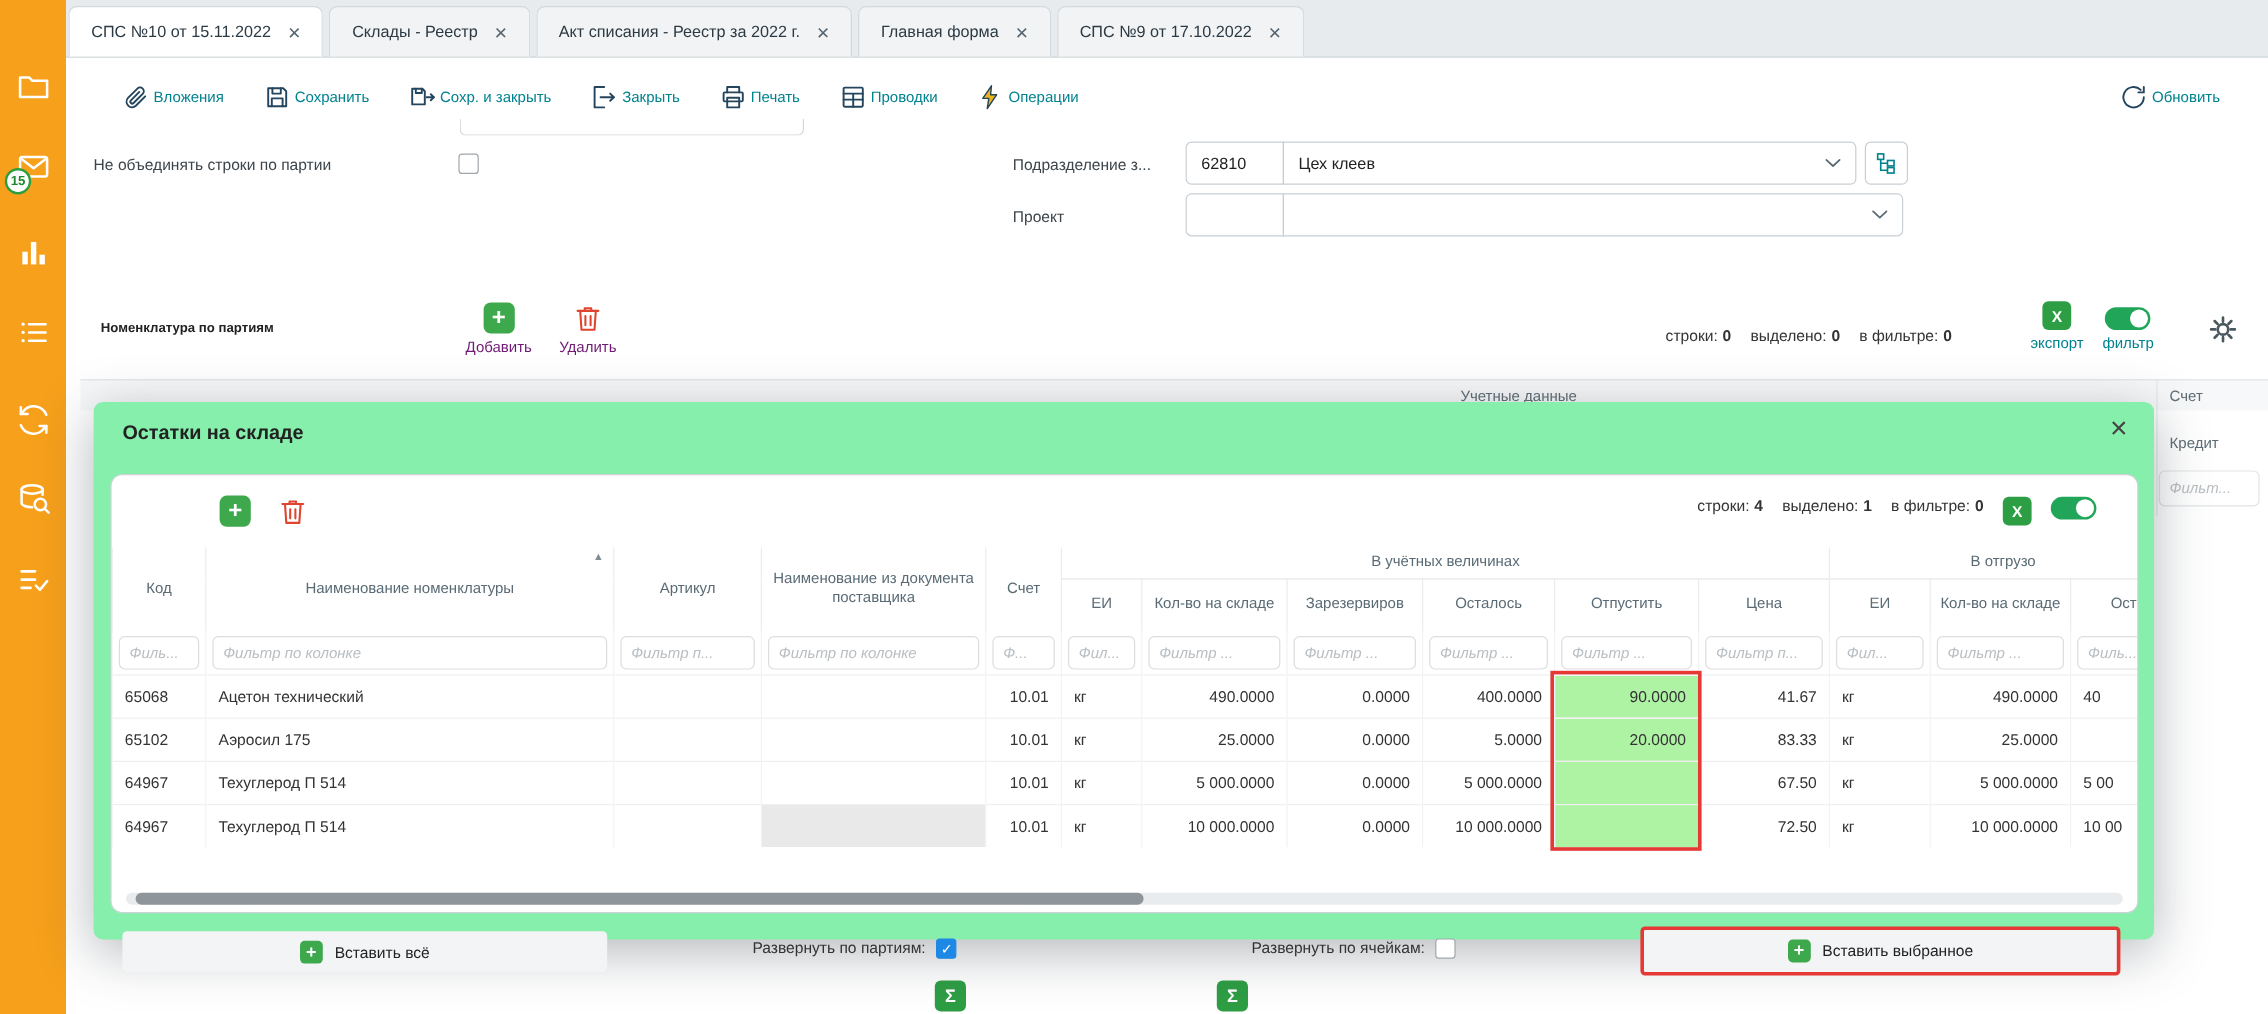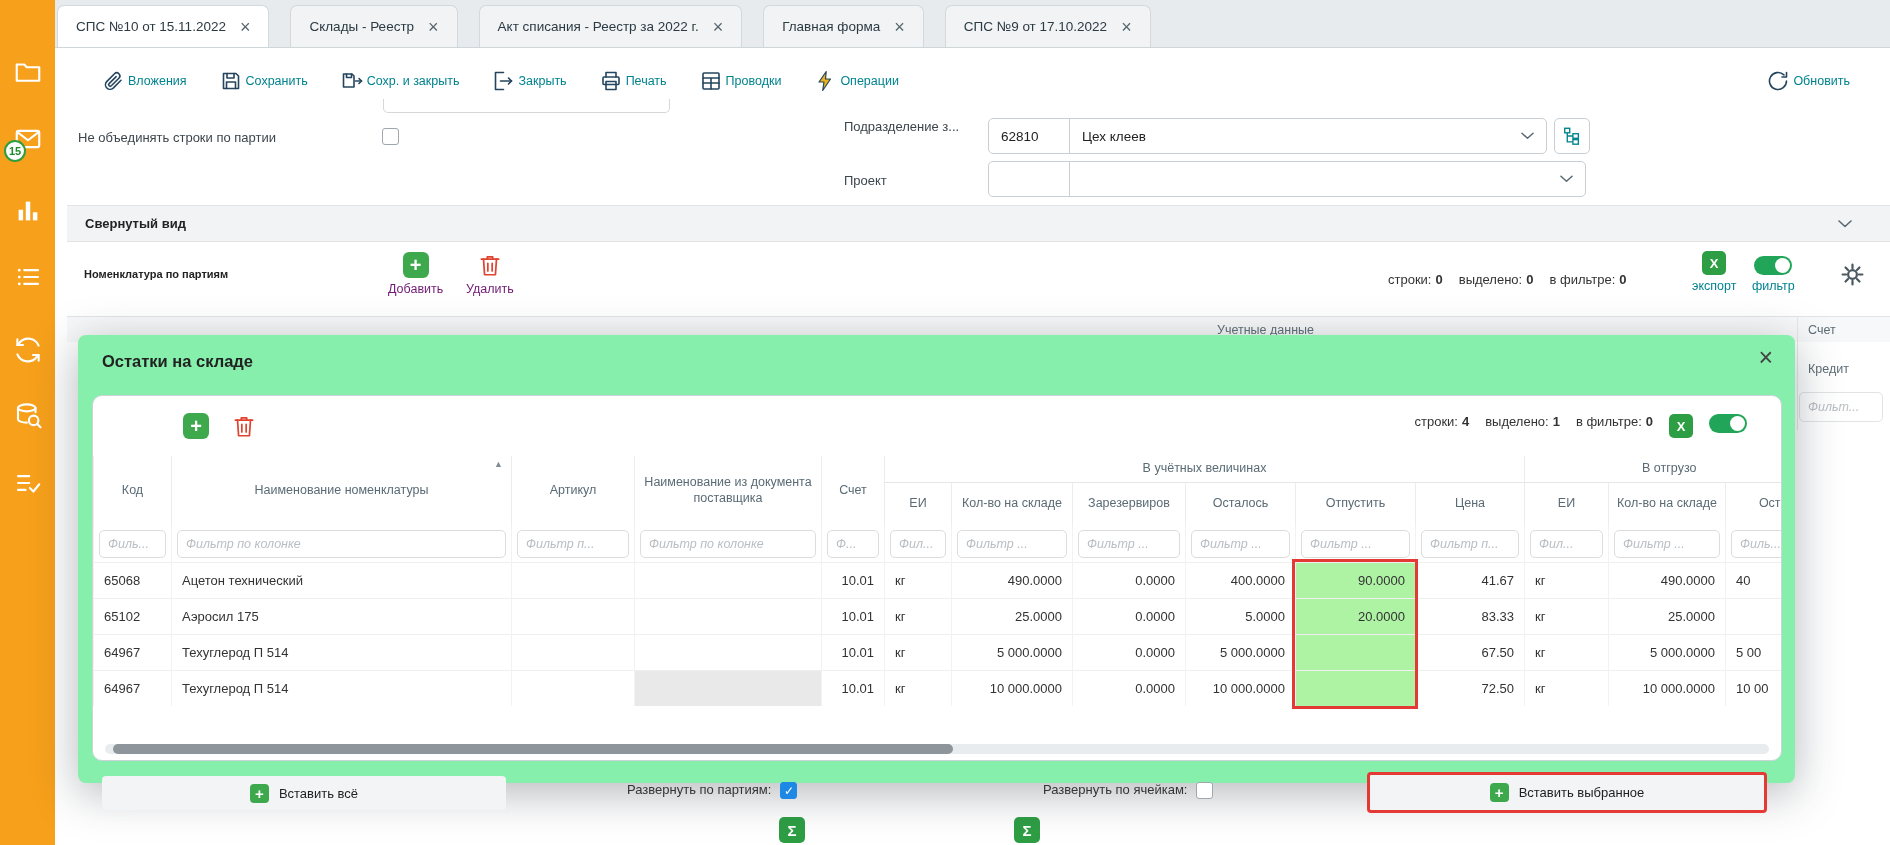--- a/index.html
+++ b/index.html
@@ -6,21 +6,21 @@
   body{background:#fff;font-family:"Liberation Sans",sans-serif}
   .page{position:relative;width:1890px;height:845px;background:#fff;overflow:hidden;font-size:13px;color:#333}
 
   
   .sidebar{position:absolute;left:0;top:0;width:55px;height:100%;background:#F6A01B;z-index:6}
   .nav-btn{position:absolute;left:13px;width:30px;height:30px;cursor:pointer}
   .nav-btn svg{width:30px;height:30px;display:block}
   .badge{position:absolute;left:-9px;top:16px;width:22px;height:22px;border-radius:50%;background:#fff;border:2px solid #2F9E3F;color:#1d8a2e;font-size:11px;font-weight:bold;display:flex;align-items:center;justify-content:center}
 
   
-  .tabbar{position:absolute;left:55px;right:0;top:0;height:48px;background:#e7ebed;border-bottom:1px solid #cfd6da;display:flex;align-items:flex-end;padding-left:2px;gap:21px;z-index:2}
+  .tabbar{position:absolute;left:55px;right:0;top:0;height:48px;background:#e7ebed;border-bottom:1px solid #cfd6da;display:flex;align-items:flex-end;padding-left:2px;gap:5px;z-index:2}
   .tab{height:42px;display:flex;align-items:center;padding:0 18px;background:#f1f3f4;border:1px solid #d2d8dc;border-bottom:none;border-radius:7px 7px 0 0;color:#2c3a44;white-space:nowrap;cursor:pointer;font-size:13.5px}
   .tab.active{background:#fff}
   .tab-close{margin-left:14px;font-size:18px;color:#55646e;line-height:1;cursor:pointer}
 
   
   .toolbar{position:absolute;left:55px;right:0;top:48px;height:66px;background:#fff;display:flex;align-items:center;padding:0 40px 0 46px;gap:32px}
   .tbtn{display:flex;flex-direction:row;align-items:center;gap:3px;cursor:pointer}
   .tbtn svg{width:24px;height:24px;display:block}
   .tbtn .lbl{color:#00838F;font-size:12.5px;white-space:nowrap}
   .tbtn.right{margin-left:auto}
@@ -239,21 +239,21 @@
           <path class="ticon" d="M20.5 3.5V8H16"></path>
         </svg>
       <span class="lbl">Обновить</span>
     </div>
   </div>
 
   <div class="cutoff-field"></div>
   <span class="flabel" style="left:78px;top:130px">Не объединять строки по партии</span>
   <span class="cb cb-nomerge"></span>
 
-  <span class="flabel" style="left:844px;top:119px">Подразделение з...</span>
+  <span class="flabel" style="left:844px;top:130px">Подразделение з...</span>
   <div class="input" style="left:988px;top:118px;width:82px;border-radius:5px 0 0 5px">
     <span>62810</span>
   </div>
   <div class="input combo" style="left:1069px;top:118px;width:478px;border-radius:0 5px 5px 0">
     <span>Цех клеев</span>
     <svg viewBox="0 0 14 8" width="13" height="8">
         <path d="M1 1l6 5.5L13 1" fill="none" stroke="#5a6a74" stroke-width="1.6" stroke-linecap="round" stroke-linejoin="round"></path>
       </svg>
   </div>
   <div class="tree-btn">
@@ -267,27 +267,20 @@
 
   <span class="flabel" style="left:844px;top:173px">Проект</span>
   <div class="input" style="left:988px;top:161px;width:82px;border-radius:5px 0 0 5px"></div>
   <div class="input combo" style="left:1069px;top:161px;width:517px;border-radius:0 5px 5px 0">
     <span></span>
     <svg viewBox="0 0 14 8" width="13" height="8">
         <path d="M1 1l6 5.5L13 1" fill="none" stroke="#5a6a74" stroke-width="1.6" stroke-linecap="round" stroke-linejoin="round"></path>
       </svg>
   </div>
 
-  <div class="collapsed-bar">
-    <span>Свернутый вид</span>
-    <span class="spacer"></span>
-    <svg viewBox="0 0 14 8" width="14" height="8">
-        <path d="M1 1l6 5.5L13 1" fill="none" stroke="#5a6a74" stroke-width="1.6" stroke-linecap="round" stroke-linejoin="round"></path>
-      </svg>
-  </div>
 
   <div class="batch-title">Номенклатура по партиям</div>
   <div class="icon-group" style="left:388px;top:252px">
     <div class="btn-plus">+</div>
     <div class="ig-label">Добавить</div>
   </div>
   <div class="icon-group" style="left:466px;top:252px">
     <svg class="trash" viewBox="0 0 24 24" fill="none" stroke="#E0442E" stroke-width="1.6" stroke-linecap="round" stroke-linejoin="round">
         <path d="M4 6.5h16"></path>
         <path d="M9.5 6.5v-2h5v2"></path>

